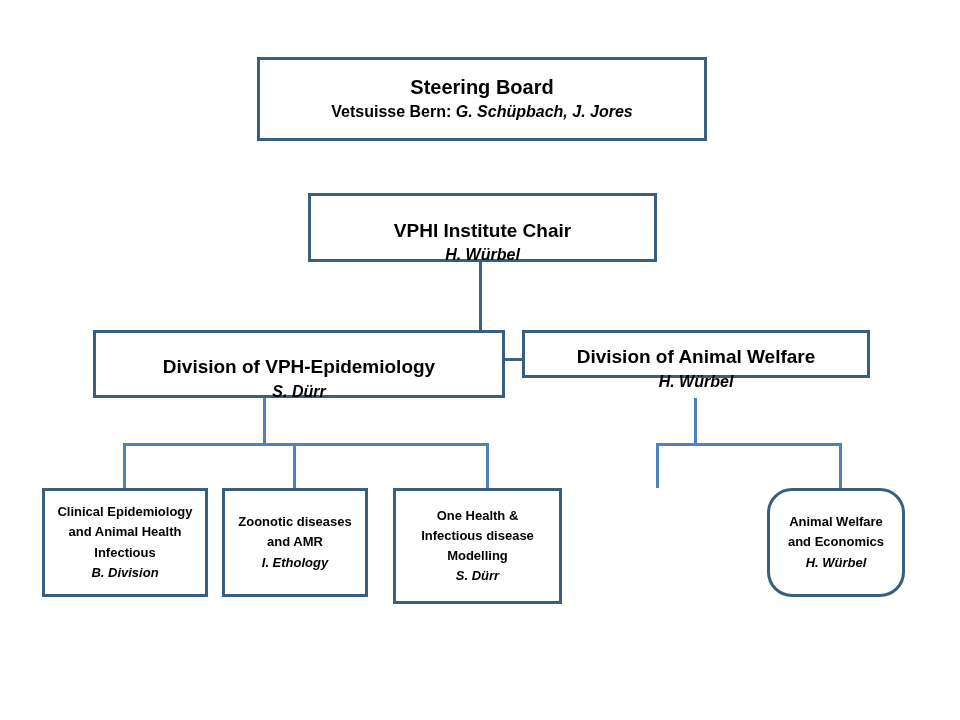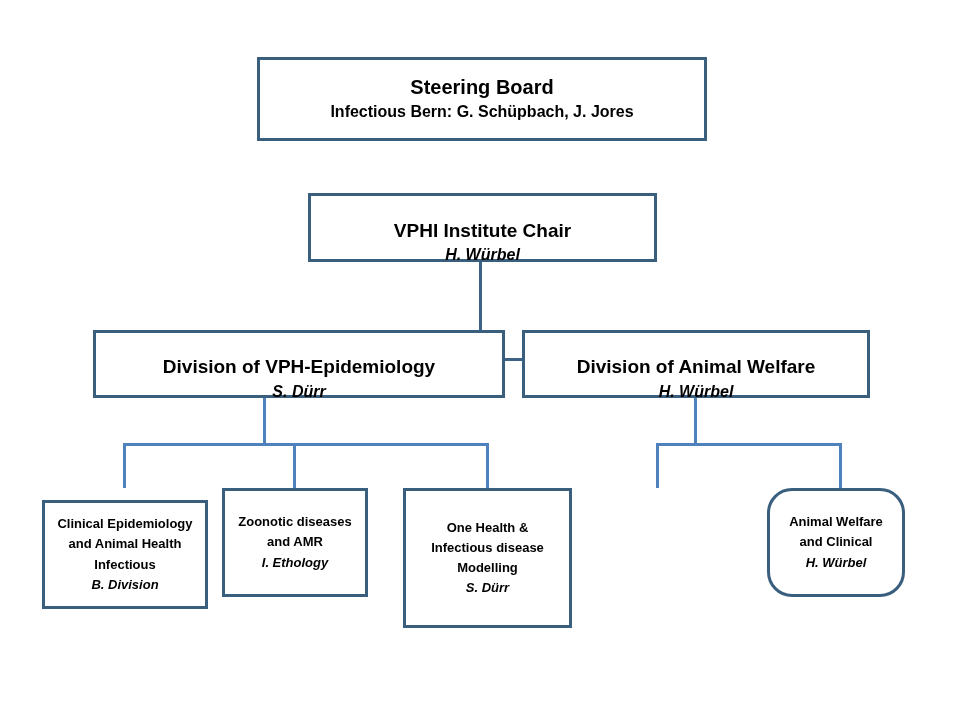--- a/index.html
+++ b/index.html
@@ -29,30 +29,30 @@
     background: var(--connector, #4f81bd);
   }
   .conn.dark { background: var(--connector-dark, #3c6384); }
 
   .t-xl { font-size: 20px; font-weight: bold; line-height: 1.35; }
   .t-lg { font-size: 19px; font-weight: bold; line-height: 1.3; margin-top: 30px; }
   .t-md { font-size: 16px; font-weight: bold; line-height: 1.4; }
   .t-nm { font-size: 16px; font-weight: bold; font-style: italic; line-height: 1.45; }
   .t-sm { font-size: 13px; font-weight: bold; line-height: 1.55; }
   .t-sm-nm { font-size: 13px; font-weight: bold; font-style: italic; line-height: 1.55; }
-  .italic { }
+  .italic { font-style: italic; }
 
   
   #steering { left: 257px; top: 57px;  width: 450px; height: 84px; }
   #chair    { left: 308px; top: 193px; width: 349px; height: 69px; }
   #div-epi  { left: 93px;  top: 330px; width: 412px; height: 68px; }
-  #div-aw   { left: 522px; top: 330px; width: 348px; height: 68px; }
-  #unit-0   { left: 42px;  top: 488px; width: 166px; height: 109px; margin-top: 12px; }
+  #div-aw   { left: 522px; top: 330px; width: 348px; height: 48px; }
+  #unit-0   { left: 42px;  top: 488px; width: 166px; height: 109px; }
   #unit-1   { left: 222px; top: 488px; width: 146px; height: 109px; }
-  #unit-2   { left: 403px; top: 488px; width: 169px; height: 140px; }
+  #unit-2   { left: 393px; top: 488px; width: 169px; height: 116px; }
   #unit-3   { left: 588px; top: 488px; width: 142px; height: 109px; }
   #unit-4   { left: 767px; top: 488px; width: 138px; height: 109px; border-radius: 25px; }
 
   
   #c-chair-v  { left: 479px; top: 262px; width: 3px;   height: 98px; }
   #c-div-h    { left: 437px; top: 358px; width: 85px;  height: 3px; }
   #c-left-v   { left: 263px; top: 398px; width: 3px;   height: 48px; }
   #c-left-h   { left: 123px; top: 443px; width: 366px; height: 3px; }
   #c-drop-l1  { left: 123px; top: 443px; width: 3px;   height: 45px; }
   #c-drop-l2  { left: 293px; top: 443px; width: 3px;   height: 45px; }
@@ -75,21 +75,21 @@
   <div class="conn" id="c-drop-l2"></div>
   <div class="conn" id="c-drop-l3"></div>
   <div class="conn" id="c-right-v"></div>
   <div class="conn" id="c-right-h"></div>
   <div class="conn" id="c-drop-r1"></div>
   <div class="conn" id="c-drop-r2"></div>
 
   <div class="node" id="steering">
     <div class="t-xl">Steering Board</div>
     <div class="t-md">
-      <span>Infectious Bern: </span>
+      <span>Vetsuisse Bern: </span>
       <span class="italic">G. Schüpbach, J. Jores</span>
     </div>
   </div>
 
   <div class="node" id="chair">
     <div class="t-lg">VPHI Institute Chair</div>
     <div class="t-nm">H. Würbel</div>
   </div>
 
   <div class="node" id="div-epi">
@@ -118,17 +118,17 @@
   <div class="node" id="unit-2">
     <div class="t-sm">One Health &amp;</div>
     <div class="t-sm">Infectious disease</div>
     <div class="t-sm">Modelling</div>
     <div class="t-sm-nm">S. Dürr</div>
   </div>
 
 
   <div class="node" id="unit-4">
     <div class="t-sm">Animal Welfare</div>
-    <div class="t-sm">and Clinical</div>
+    <div class="t-sm">and Economics</div>
     <div class="t-sm-nm">H. Würbel</div>
   </div>
 
 </div>
 
 </body></html>

